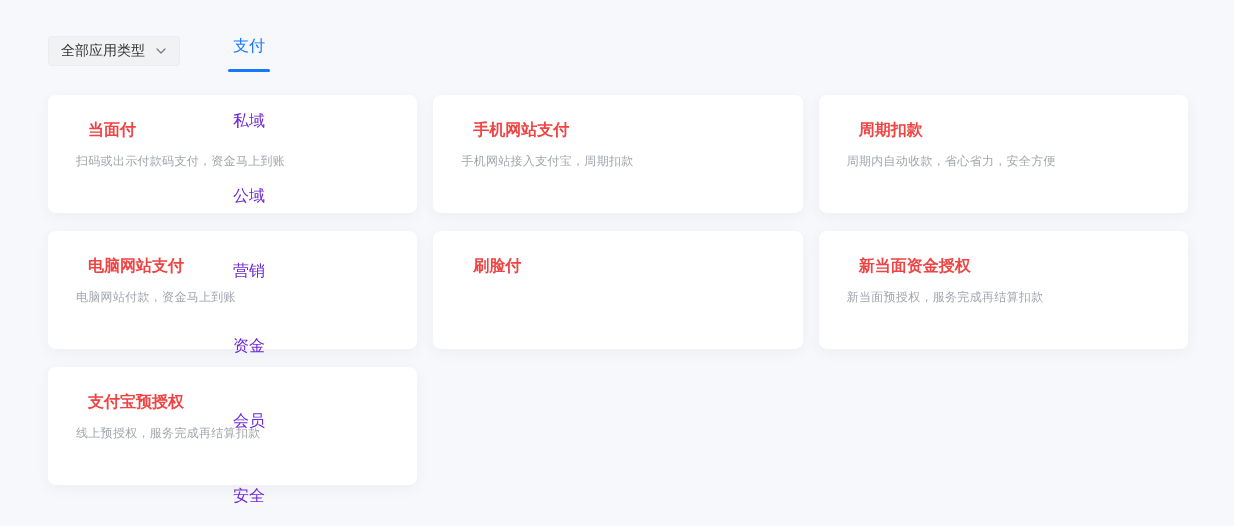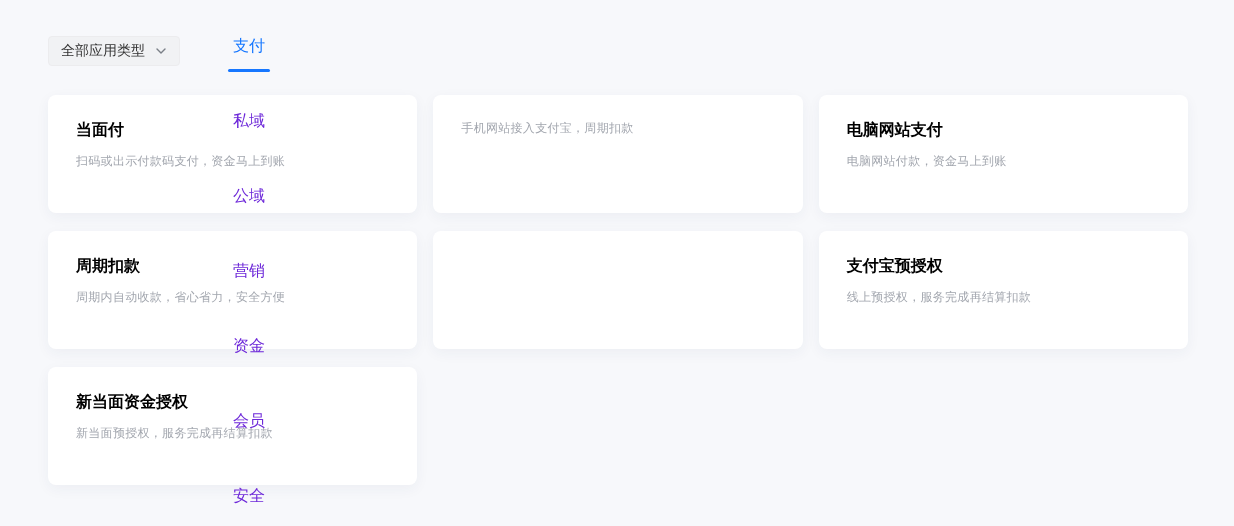--- a/index.html
+++ b/index.html
@@ -73,22 +73,23 @@
     background: #ffffff;
     height: 118px;
     border-radius: 8px;
     padding: 25px 28px;
     box-shadow: 0 4px 14px rgba(36, 55, 99, 0.05);
     cursor: pointer;
   }
   .card-title {
     font-size: 16px;
     font-weight: 600;
-    color: #000000;
+    color: #ef4444;
     margin-bottom: 12px;
+    margin-left: 12px;
   }
   .card-desc {
     font-size: 12px;
     color: #a2a6ae;
     letter-spacing: 0.3px;
   }
 </style>
 </head>
 <body>
 
@@ -111,33 +112,35 @@
       <div class="tab">安全</div>
     </div>
 </div>
 
 <div class="grid">
     <div class="card">
     <div class="card-title">当面付</div>
     <div class="card-desc">扫码或出示付款码支付，资金马上到账</div>
   </div>
     <div class="card">
+    <div class="card-title">手机网站支付</div>
     <div class="card-desc">手机网站接入支付宝，周期扣款</div>
+  </div>
+    <div class="card">
+    <div class="card-title">周期扣款</div>
+    <div class="card-desc">周期内自动收款，省心省力，安全方便</div>
   </div>
     <div class="card">
     <div class="card-title">电脑网站支付</div>
     <div class="card-desc">电脑网站付款，资金马上到账</div>
   </div>
     <div class="card">
-    <div class="card-title">周期扣款</div>
-    <div class="card-desc">周期内自动收款，省心省力，安全方便</div>
+    <div class="card-title">刷脸付</div>
   </div>
     <div class="card">
+    <div class="card-title">新当面资金授权</div>
+    <div class="card-desc">新当面预授权，服务完成再结算扣款</div>
   </div>
     <div class="card">
     <div class="card-title">支付宝预授权</div>
     <div class="card-desc">线上预授权，服务完成再结算扣款</div>
   </div>
-    <div class="card">
-    <div class="card-title">新当面资金授权</div>
-    <div class="card-desc">新当面预授权，服务完成再结算扣款</div>
-  </div>
   </div>
 
 </body></html>

